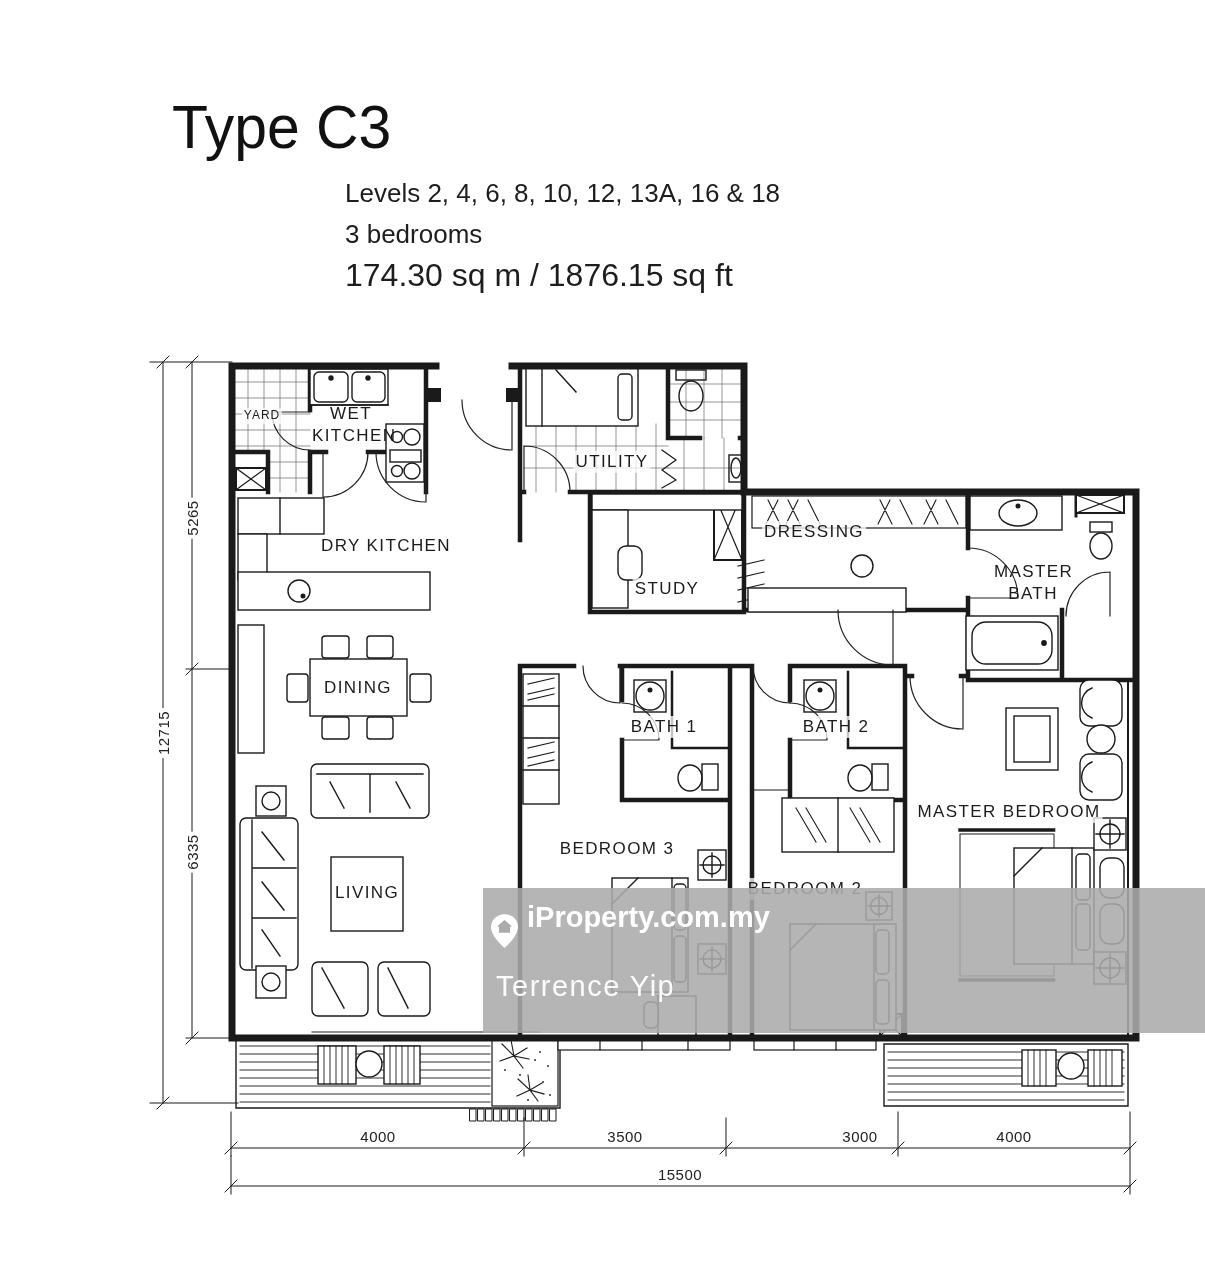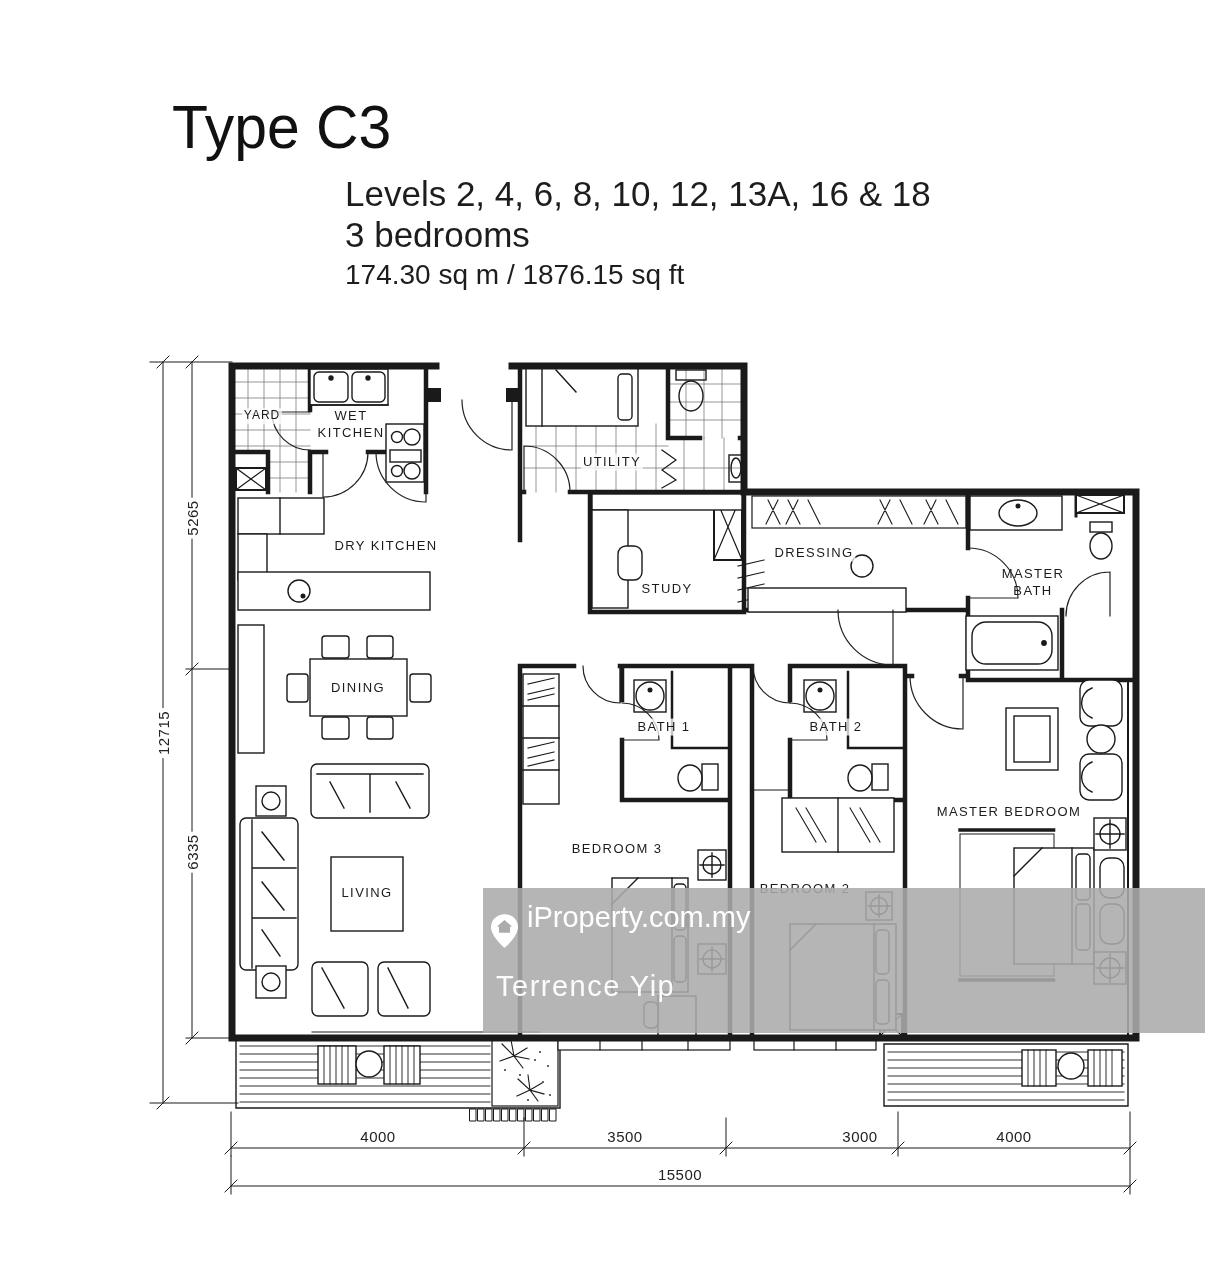--- a/index.html
+++ b/index.html
@@ -7,43 +7,43 @@
     position:relative;width:1205px;height:1270px;background:#fff;overflow:hidden;
     font-family:"Liberation Sans",sans-serif;color:#111;
   }
   
   #hdr{position:absolute;left:172px;top:78px;margin-top:16px;}
   #hdr .title{
     font-size:62px;font-weight:400;letter-spacing:0;color:#111;
     display:inline-block;transform:scaleX(.95);transform-origin:left top;line-height:1.05;
   }
   #hdr .sub{margin-left:173px;margin-top:14px;color:#1d1d1d;}
-  #hdr .sub .l1,#hdr .sub .l2{font-size:35px;line-height:41px;letter-spacing:0;}
-  #hdr .sub .l3{font-size:28px;line-height:40px;}
+  #hdr .sub .l1,#hdr .sub .l2{font-size:26px;line-height:41px;letter-spacing:0;}
+  #hdr .sub .l3{font-size:32px;line-height:40px;}
   
   #plan{position:absolute;left:0;top:0;width:1067px;height:1270px;}
   .rlabel{
     position:absolute;transform:translate(-50%,-50%);
-    font-size:13px;letter-spacing:1.4px;color:#1b1b1b;white-space:nowrap;text-align:center;
+    font-size:17px;letter-spacing:1.4px;color:#1b1b1b;white-space:nowrap;text-align:center;
     background:rgba(255,255,255,.75);padding:0 2px;line-height:1.3;
   }
   .rlabel.sm{font-size:12px;letter-spacing:1px;}
   .rlabel.wrap{white-space:normal;width:78px;background:transparent;}
   .dlabel{
     position:absolute;transform:translate(-50%,-50%);
     font-size:15px;letter-spacing:.5px;color:#222;white-space:nowrap;background:#fff;padding:0 3px;
   }
   .dlabel.vert{transform:translate(-50%,-50%) rotate(-90deg);}
   
   #wmband{
     position:absolute;left:483px;top:888px;width:722px;height:145px;
     background:rgba(171,171,171,.88);z-index:5;
   }
   #wmband .brand{
-    position:absolute;left:44px;top:13px;font-size:29px;font-weight:normal;color:#fff;letter-spacing:0;text-align:right;
+    position:absolute;left:44px;top:13px;font-size:29px;font-weight:bold;color:#fff;letter-spacing:0;text-align:right;
   }
   #wmband .pin{position:absolute;left:8px;top:26px;width:27px;height:34px;}
   #wmband .agent{
     position:absolute;left:13px;top:82px;font-size:29px;font-weight:300;
     color:rgba(255,255,255,.96);letter-spacing:1.5px;text-align:right;
   }
 </style>
 </head>
 <body>
 
@@ -371,21 +371,21 @@
                M225,1192 L237,1180 M1124,1192 L1136,1180"></path>
     </g>
   </svg>
 
   
   <div class="rlabel sm" style="left:262px;top:416px">YARD</div>
   <div class="rlabel wrap" style="left:351px;top:425px">WET KITCHEN</div>
   <div class="rlabel" style="left:612px;top:462px">UTILITY</div>
   <div class="rlabel" style="left:386px;top:546px">DRY KITCHEN</div>
   <div class="rlabel" style="left:667px;top:589px">STUDY</div>
-  <div class="rlabel" style="left:814px;top:553px">DRESSING</div>
+  <div class="rlabel" style="left:814px;top:532px">DRESSING</div>
   <div class="rlabel wrap" style="left:1033px;top:583px">MASTER BATH</div>
   <div class="rlabel" style="left:358px;top:688px">DINING</div>
   <div class="rlabel" style="left:664px;top:727px">BATH 1</div>
   <div class="rlabel" style="left:836px;top:727px">BATH 2</div>
   <div class="rlabel" style="left:367px;top:893px">LIVING</div>
   <div class="rlabel" style="left:617px;top:849px">BEDROOM 3</div>
   <div class="rlabel" style="left:805px;top:889px">BEDROOM 2</div>
   <div class="rlabel" style="left:1009px;top:812px">MASTER BEDROOM</div>
 
   

